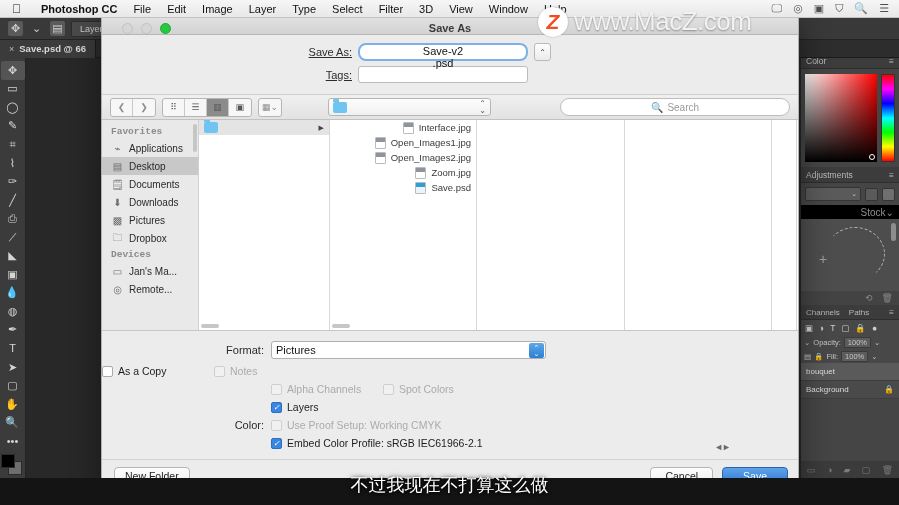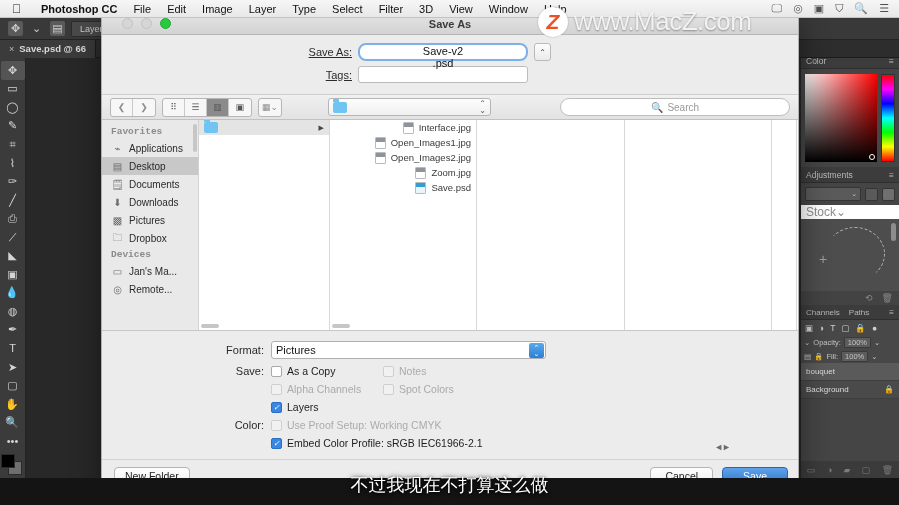--- a/index.html
+++ b/index.html
@@ -91,21 +91,21 @@
   .sv-box .dot{ position:absolute;right:2px;bottom:2px;width:6px;height:6px;border-radius:50%;border:1.5px solid #fff;}
   .hue-strip{ width:14px;height:88px;
     background:linear-gradient(to bottom,#ff0000,#ff00ff,#0000ff,#00ffff,#00ff00,#ffff00,#ff0000);
     border:1px solid #333;}
   .adj-body{ background:#454545;padding:4px;}
   .sel-row{ display:flex;align-items:center;gap:4px;}
   .mini-select{ flex:1;height:14px;background:#5a5a5a;border:1px solid #343434;border-radius:2px;
     display:flex;align-items:center;justify-content:flex-end;padding-right:3px;color:#c5c5c5;font-size:7px;}
   .sq{ width:13px;height:13px;background:#5a5a5a;border:1px solid #343434;border-radius:2px;}
   .sq.on{ background:#6f6f6f;}
-  .stock-row{ height:14px;background:#ffffff;display:flex;align-items:center;justify-content:flex-start;padding:0 5px;color:#8d8d8d;font-size:12px;}
+  .stock-row{ height:14px;background:#000000;display:flex;align-items:center;justify-content:flex-end;padding:0 5px;color:#8d8d8d;font-size:10px;}
   .path-preview{ height:72px;background:#4d4d4d;position:relative;}
   .path-preview .plus{ position:absolute;left:18px;top:32px;color:#9d9d9d;font-size:14px;}
   .path-preview .arc{ position:absolute; left:24px; top:8px; width:60px;height:54px;
     border:1px dashed #b4b4b4; border-radius:50%; border-left-color:transparent;border-bottom-color:transparent;}
   .path-preview .scroll{ position:absolute;right:3px;top:4px;width:5px;height:18px;background:#8d8d8d;border-radius:3px;}
   .panel-footer{ height:14px;background:#434343;display:flex;align-items:center;justify-content:flex-end;gap:9px;padding-right:6px;color:#8b8b8b;font-size:9px;}
   .tabs-row{ height:15px;background:#3c3c3c;display:flex;align-items:center;gap:9px;padding:0 5px;color:#b7b7b7;font-size:8px;border-bottom:1px solid #2e2e2e;}
   .tabs-row .ham{ margin-left:auto;}
   .layer-ics{ height:15px;background:#484848;display:flex;align-items:center;gap:6px;padding:0 4px;color:#cfcfcf;font-size:8.5px;}
   .opacity-row{ height:14px;background:#484848;display:flex;align-items:center;gap:3px;padding:0 3px;color:#c5c5c5;font-size:7.5px;}
@@ -121,21 +121,21 @@
   .wm-text{ color:#f2f2f2;font-size:26px;letter-spacing:-.5px;text-shadow:0 1px 2px rgba(0,0,0,.35);}
 
   
   .dialog{
     position:absolute;left:101px;top:12px;width:698px;height:481px;
     background:#ececec;border:1px solid #b0b0b0;border-radius:5px 5px 0 0;
     box-shadow:0 8px 30px rgba(0,0,0,.45); z-index:50; overflow:hidden;
   }
   .dlg-titlebar{
     height:22px;background:linear-gradient(#e4e4e4,#d3d3d3);border-bottom:1px solid #b6b6b6;
-    display:flex;align-items:center;padding:0 20px;position:relative;
+    display:flex;align-items:flex-end;padding:0 20px;position:relative;
   }
   .lights{ display:flex;gap:8px;}
   .lights i{ width:11px;height:11px;border-radius:50%;display:block;}
   .lights i.g1{ background:#d6d6d6;border:1px solid #c2c2c2;}
   .lights i.g2{ background:#d6d6d6;border:1px solid #c2c2c2;}
   .lights i.grn{ background:#28c940;border:1px solid #1dad31;}
   .dlg-title{ position:absolute;left:0;right:0;text-align:center;font-size:11px;color:#3b3b3b;font-weight:bold;}
 
   .dlg-namearea{ background:#ececec;padding:8px 0 6px 0;}
   .field-row{ display:flex;align-items:center;margin-bottom:5px;}
@@ -541,21 +541,20 @@
 
     <div class="dlg-options">
       <div class="opt-row">
         <span class="lbl">Format:</span>
         <span class="format-select">
           <span>Pictures</span>
           <span class="stepper">⌃<br>⌄</span>
         </span>
       </div>
       <div class="opt-row">
-        <span class="lbl">Save:</span>
         <span class="colwrap">
           <span class="c-a">
             <span class="cbx">
               <i class="box"></i>
               <span>As a Copy</span>
             </span>
           </span>
           <span class="cbx dis">
             <i class="box"></i>
             <span>Notes</span>

